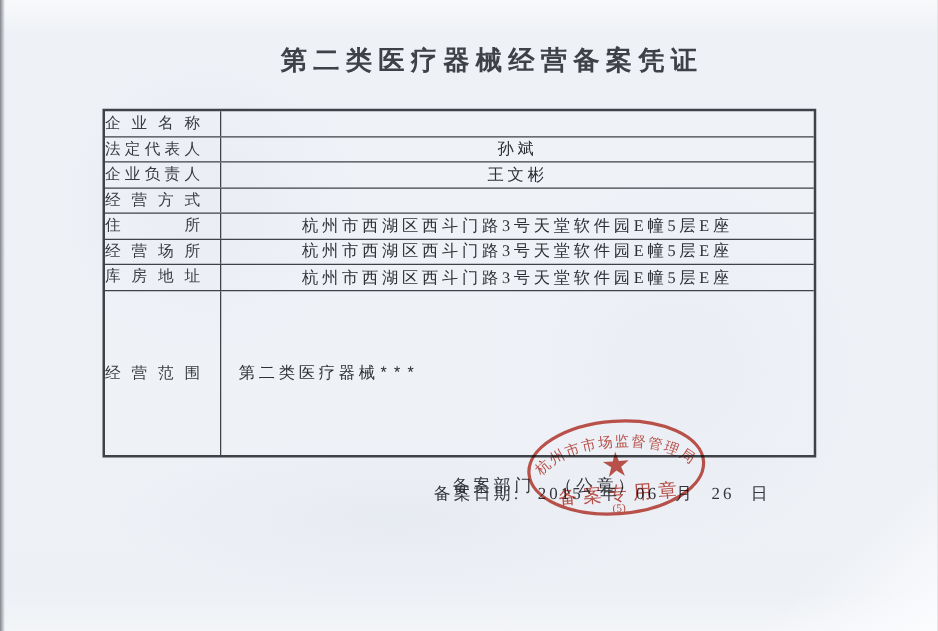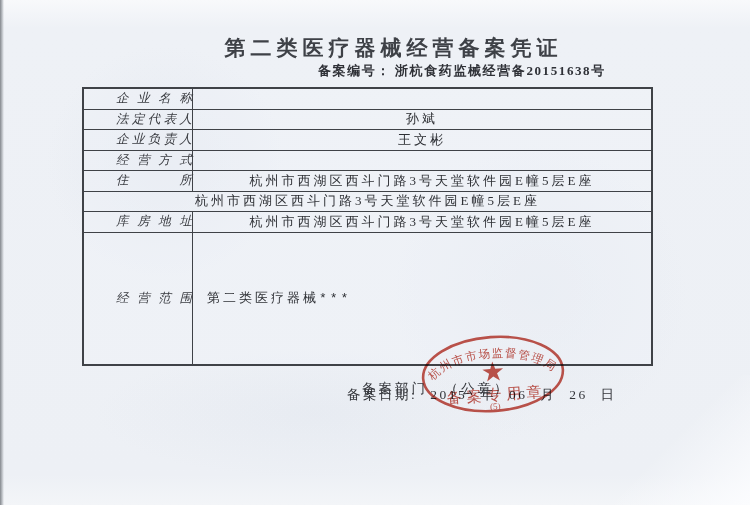--- a/index.html
+++ b/index.html
@@ -22,21 +22,21 @@
     font-size:21px; font-weight:600; letter-spacing:5px; text-indent:5px; color:#3e4147; }
   .regno { position:absolute; top:62px; left:318px; font-size:13px; font-weight:700;
     letter-spacing:1.6px; color:#2f3137; white-space:nowrap; }
   .regno span { margin-right:4px; }
 
   .cert-table { position:absolute; left:82px; top:87px; width:571px;
     border:2px solid #3f4247; box-sizing:border-box; background:rgba(240,243,248,.35); }
   .row { display:flex; height:20.5px; box-sizing:border-box; border-bottom:1px solid #3f4247; }
   .row--tall { height:131px; border-bottom:none; }
   .cell { box-sizing:border-box; display:flex; align-items:center; }
-  .cell--label { width:109px; justify-content:flex-end; border-right:1px solid #3f4247;font-style:italic; }
+  .cell--label { width:93px; justify-content:flex-start; border-right:1px solid #3f4247; }
   .cell--value { flex:1; justify-content:center; font-size:13px; letter-spacing:3px; color:#2e3035; }
   .cell--value.scope { justify-content:flex-start; padding-left:14px;font-family:Liberation Mono, monospace; }
   .jl { display:block; width:76px; font-size:12.5px; color:#393b40;
     text-align:justify; text-align-last:justify; }
 
   .dept  { position:absolute; left:362px; top:380px; font-size:13.5px; letter-spacing:3px;
     word-spacing:10px; color:#33353a; white-space:nowrap; }
   .date  { position:absolute; left:347px; top:386px; font-size:13.5px; letter-spacing:2.5px;
     word-spacing:7px; color:#33353a; white-space:nowrap; }
 
@@ -47,23 +47,20 @@
 </style>
 </head>
 <body>
 
 <div class="page">
   <div class="left-edge"></div>
   <div class="corner-shade"></div>
 
   <h1 class="title">第二类医疗器械经营备案凭证</h1>
 
-  <div class="regno">
-    <span>备案编号：</span><span>浙杭食药监械经营备20151638号</span>
-  </div>
 
   <div class="cert-table">
     <div class="row">
       <div class="cell cell--label">
           <span class="jl">企业名称</span>
         </div>
     </div>
     <div class="row">
       <div class="cell cell--label">
           <span class="jl">法定代表人</span>
@@ -81,20 +78,23 @@
           <span class="jl">经营方式</span>
         </div>
     </div>
     <div class="row">
       <div class="cell cell--label">
           <span class="jl">住所</span>
         </div>
       <div class="cell cell--value">杭州市西湖区西斗门路3号天堂软件园E幢5层E座</div>
     </div>
     <div class="row">
+      <div class="cell cell--label">
+          <span class="jl">经营场所</span>
+        </div>
       <div class="cell cell--value">杭州市西湖区西斗门路3号天堂软件园E幢5层E座</div>
     </div>
     <div class="row">
       <div class="cell cell--label">
           <span class="jl">库房地址</span>
         </div>
       <div class="cell cell--value">杭州市西湖区西斗门路3号天堂软件园E幢5层E座</div>
     </div>
     <div class="row row--tall">
       <div class="cell cell--label">

